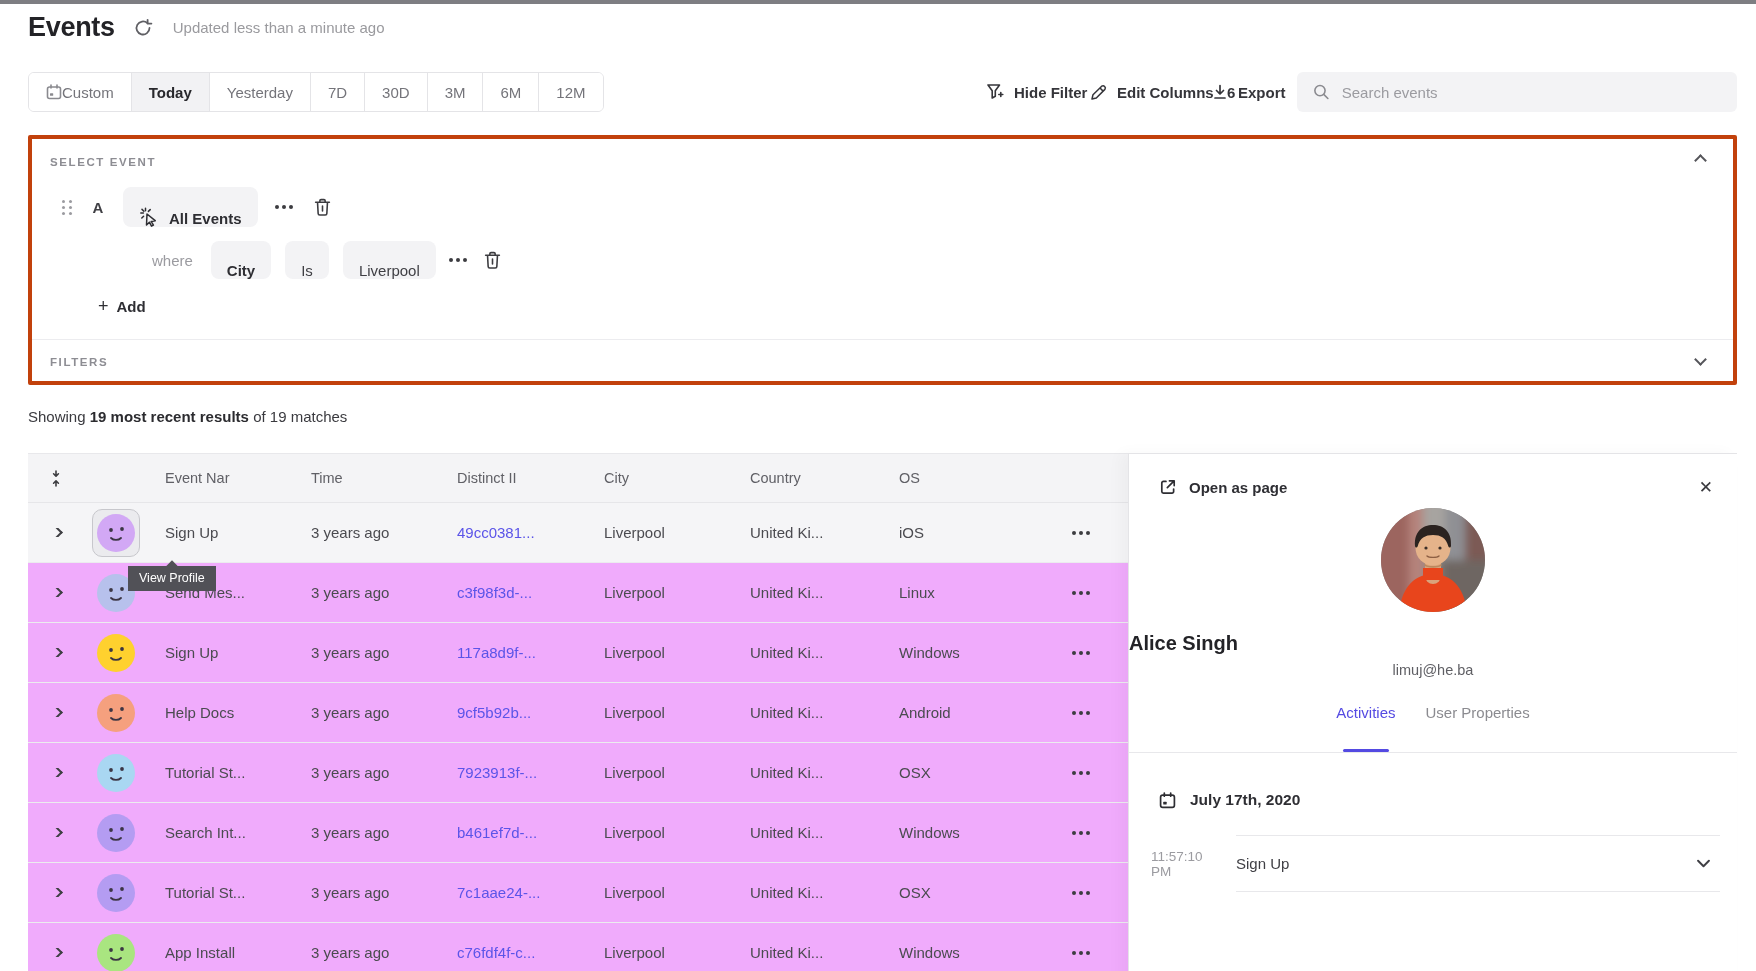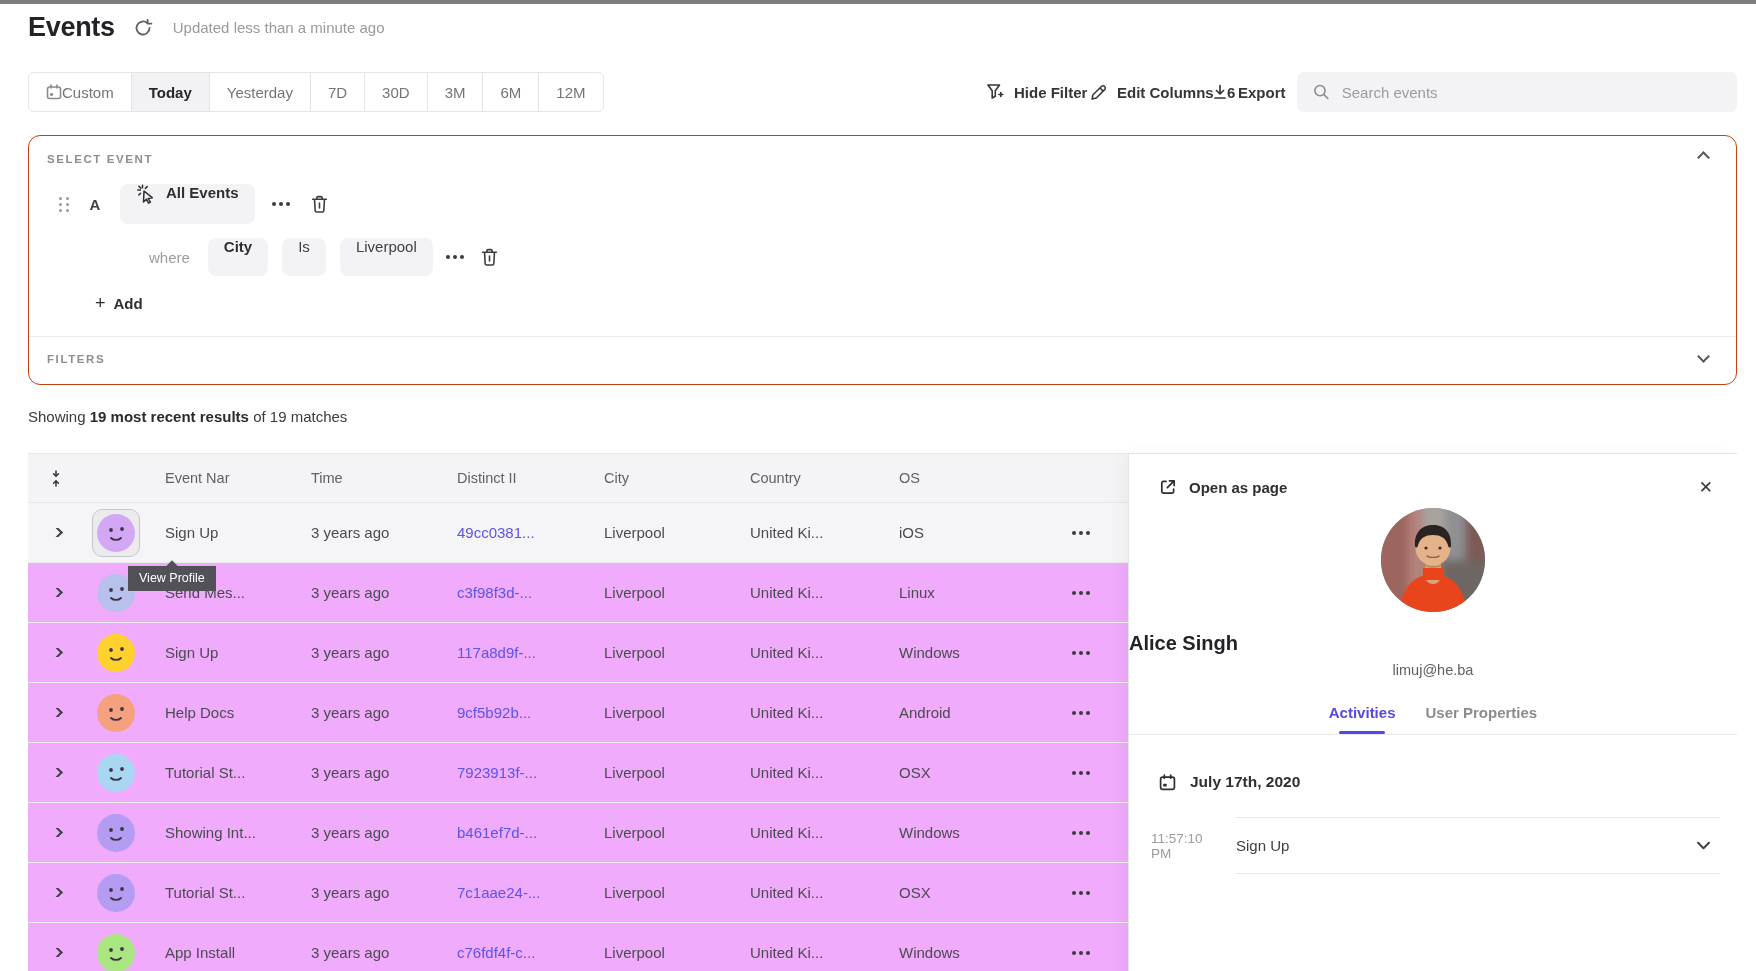--- a/index.html
+++ b/index.html
@@ -24,37 +24,37 @@
   .tab.active { background:#f2f2f4; color:#28282c; font-weight:700; }
   .tab .cal { color:#8a8a8f; }
 
   
   .tool-btn { top:72px; height:40px; display:flex; align-items:center; gap:10px; font-size:15px; font-weight:600; color:#35353a; background:none; border:none; cursor:pointer; }
   .search-box { left:1297px; top:72px; width:440px; height:40px; background:#f3f3f5; border-radius:6px; display:flex; align-items:center; gap:12px; padding:0 16px; }
   .search-box input { border:none; background:transparent; outline:none; font-size:15px; color:#3a3a3f; width:100%; font-family:"Liberation Sans", sans-serif; }
   .search-box input::placeholder { color:#9b9ba0; }
 
   
-  .qcard { left:28px; top:135px; width:1709px; height:250px; border:1px solid #c2410c; border-radius:12px; background:#fff; }
+  .qcard { left:28px; top:135px; width:1709px; height:250px; border:4px solid #c2410c; border-radius:2px; background:#fff; }
   .sec-label { font-size:11.5px; font-weight:700; letter-spacing:1.6px; color:#8d8d93; }
   .qcard .select-label { position:absolute; left:18px; top:17px; }
   .chev { display:inline-block; width:9px; height:9px; border-right:2px solid #55555a; border-bottom:2px solid #55555a; }
   .chev.up { transform:rotate(-135deg); }
   .chev.down { transform:rotate(45deg); }
   .chev.right { transform:rotate(-45deg); }
   .collapse-btn { position:absolute; background:none; border:none; cursor:pointer; padding:6px; }
   .qcard .collapse-top { right:22px; top:8px; }
   .qcard .collapse-filters { right:22px; top:207px; }
 
   .event-row { position:absolute; left:30px; top:48px; display:flex; align-items:center; gap:18px; }
   .grip { width:11px; height:15px; position:relative; }
   .grip i { position:absolute; left:0; top:0; width:3px; height:3px; border-radius:50%; background:#9b9ba0;
             box-shadow:7px 0 0 #9b9ba0, 0 6px 0 #9b9ba0, 7px 6px 0 #9b9ba0, 0 12px 0 #9b9ba0, 7px 12px 0 #9b9ba0; }
   .step-letter { font-size:15px; font-weight:700; color:#3f3f44; width:14px; text-align:center; }
-  .chip-btn { display:flex; align-items:flex-start; gap:10px; background:#f3f3f5; border:none; border-radius:8px; padding:0 16px; height:40px; font-size:15px; cursor:pointer; color:#3f3f44; font-family:"Liberation Sans", sans-serif; }
+  .chip-btn { display:flex; align-items:flex-end; gap:10px; background:#f3f3f5; border:none; border-radius:8px; padding:0 16px; height:40px; font-size:15px; cursor:pointer; color:#3f3f44; font-family:"Liberation Sans", sans-serif; }
   .chip-btn.bold { font-weight:700; color:#2e2e33; }
   .dots-btn { background:none; border:none; cursor:pointer; padding:8px 6px; }
   .dots { display:block; width:4px; height:4px; border-radius:50%; background:#3c3c40; box-shadow:-7px 0 0 #3c3c40, 7px 0 0 #3c3c40; }
   .icon-btn { background:none; border:none; cursor:pointer; color:#3c3c40; padding:4px; }
 
   .where-row { position:absolute; left:120px; top:102px; display:flex; align-items:center; gap:14px; }
   .where-label { font-size:15px; color:#9b9ba0; margin-right:4px; }
   .where-row .chip-btn { height:38px; }
 
   .add-btn { position:absolute; left:66px; top:158px; display:flex; align-items:center; gap:8px; background:none; border:none; cursor:pointer; font-size:15px; font-weight:700; color:#2e2e33; }
@@ -91,21 +91,21 @@
   
   .panel { left:1128px; top:453px; width:609px; height:614px; background:#fff; border-left:1px solid #e4e4e7; border-top:1px solid #e4e4e7; box-shadow:-8px 0 14px rgba(0,0,0,0.03); z-index:20; }
   .panel-head { display:flex; align-items:center; justify-content:space-between; padding:24px 24px 0 30px; }
   .open-page-btn { display:flex; align-items:center; gap:12px; background:none; border:none; cursor:pointer; font-size:15px; font-weight:700; color:#2e2e33; }
   .close-btn { background:none; border:none; cursor:pointer; font-size:17px; color:#3a3a3f; line-height:1; }
   .photo-wrap { display:flex; justify-content:center; margin-top:12px; }
   .photo { width:104px; height:104px; border-radius:50%; overflow:hidden; }
   .p-name { font-size:20px; font-weight:700; color:#232327; margin-top:20px; }
   .p-email { text-align:center; font-size:14.5px; color:#5f5f64; margin-top:7px; }
   .p-tabs { display:flex; justify-content:center; gap:30px; margin-top:26px; }
-  .p-tab { background:none; border:none; cursor:pointer; font-size:15px; font-weight:700; color:#8b8b90; padding-bottom:13px; position:relative; }
+  .p-tab { background:none; border:none; cursor:pointer; font-size:15px; font-weight:400; color:#8b8b90; padding-bottom:31px; position:relative; }
   .p-tab.active { color:#544ae2; }
   .p-tab.active:after { content:""; position:absolute; left:50%; bottom:0; transform:translateX(-50%); width:46px; height:3.5px; border-radius:2px; background:#544ae2; }
   .p-tabs-divider { border-top:1px solid #e8e8eb; }
   .p-date-row { display:flex; align-items:center; gap:14px; margin:38px 0 0 30px; font-size:15.5px; font-weight:700; color:#2e2e33; }
   .p-activity { display:flex; align-items:center; margin-top:26px;gap:17px; }
   .p-time { width:68px; margin-left:22px; font-size:13.5px; color:#9b9ba0; flex:none; }
   .p-event-box { flex:1; margin-right:17px; border-top:1px solid #e8e8eb; border-bottom:1px solid #e8e8eb; padding:19px 10px 19px 0; display:flex; align-items:center; justify-content:space-between; cursor:pointer; }
   .p-event-name { font-size:15px; color:#3f3f44; }
 </style>
 </head>
@@ -428,21 +428,21 @@
       <span class="avatar-box">
         <span class="avatar" style="background: rgb(180, 156, 242);">
           <svg viewBox="0 0 38 38">
             <circle cx="14" cy="16" r="1.9" fill="#3b3544"></circle>
                 <circle cx="25" cy="15" r="1.9" fill="#3b3544"></circle>
             <path d="M14 24c2.6 2.6 7.4 2.6 10 0" fill="none" stroke="#3b3544" stroke-width="1.8" stroke-linecap="round"></path>
           </svg>
         </span>
       </span>
     </div>
-    <div class="cell t-event">Showing Int...</div>
+    <div class="cell t-event">Search Int...</div>
     <div class="cell t-time">3 years ago</div>
     <div class="cell"><a class="id-link t-id">b461ef7d-...</a></div>
     <div class="cell t-city">Liverpool</div>
     <div class="cell t-country">United Ki...</div>
     <div class="cell t-os">Windows</div>
     <div class="cell c-actions" style="padding-left:0">
           <button class="dots-btn">
             <span class="dots"></span>
           </button>
         </div>

